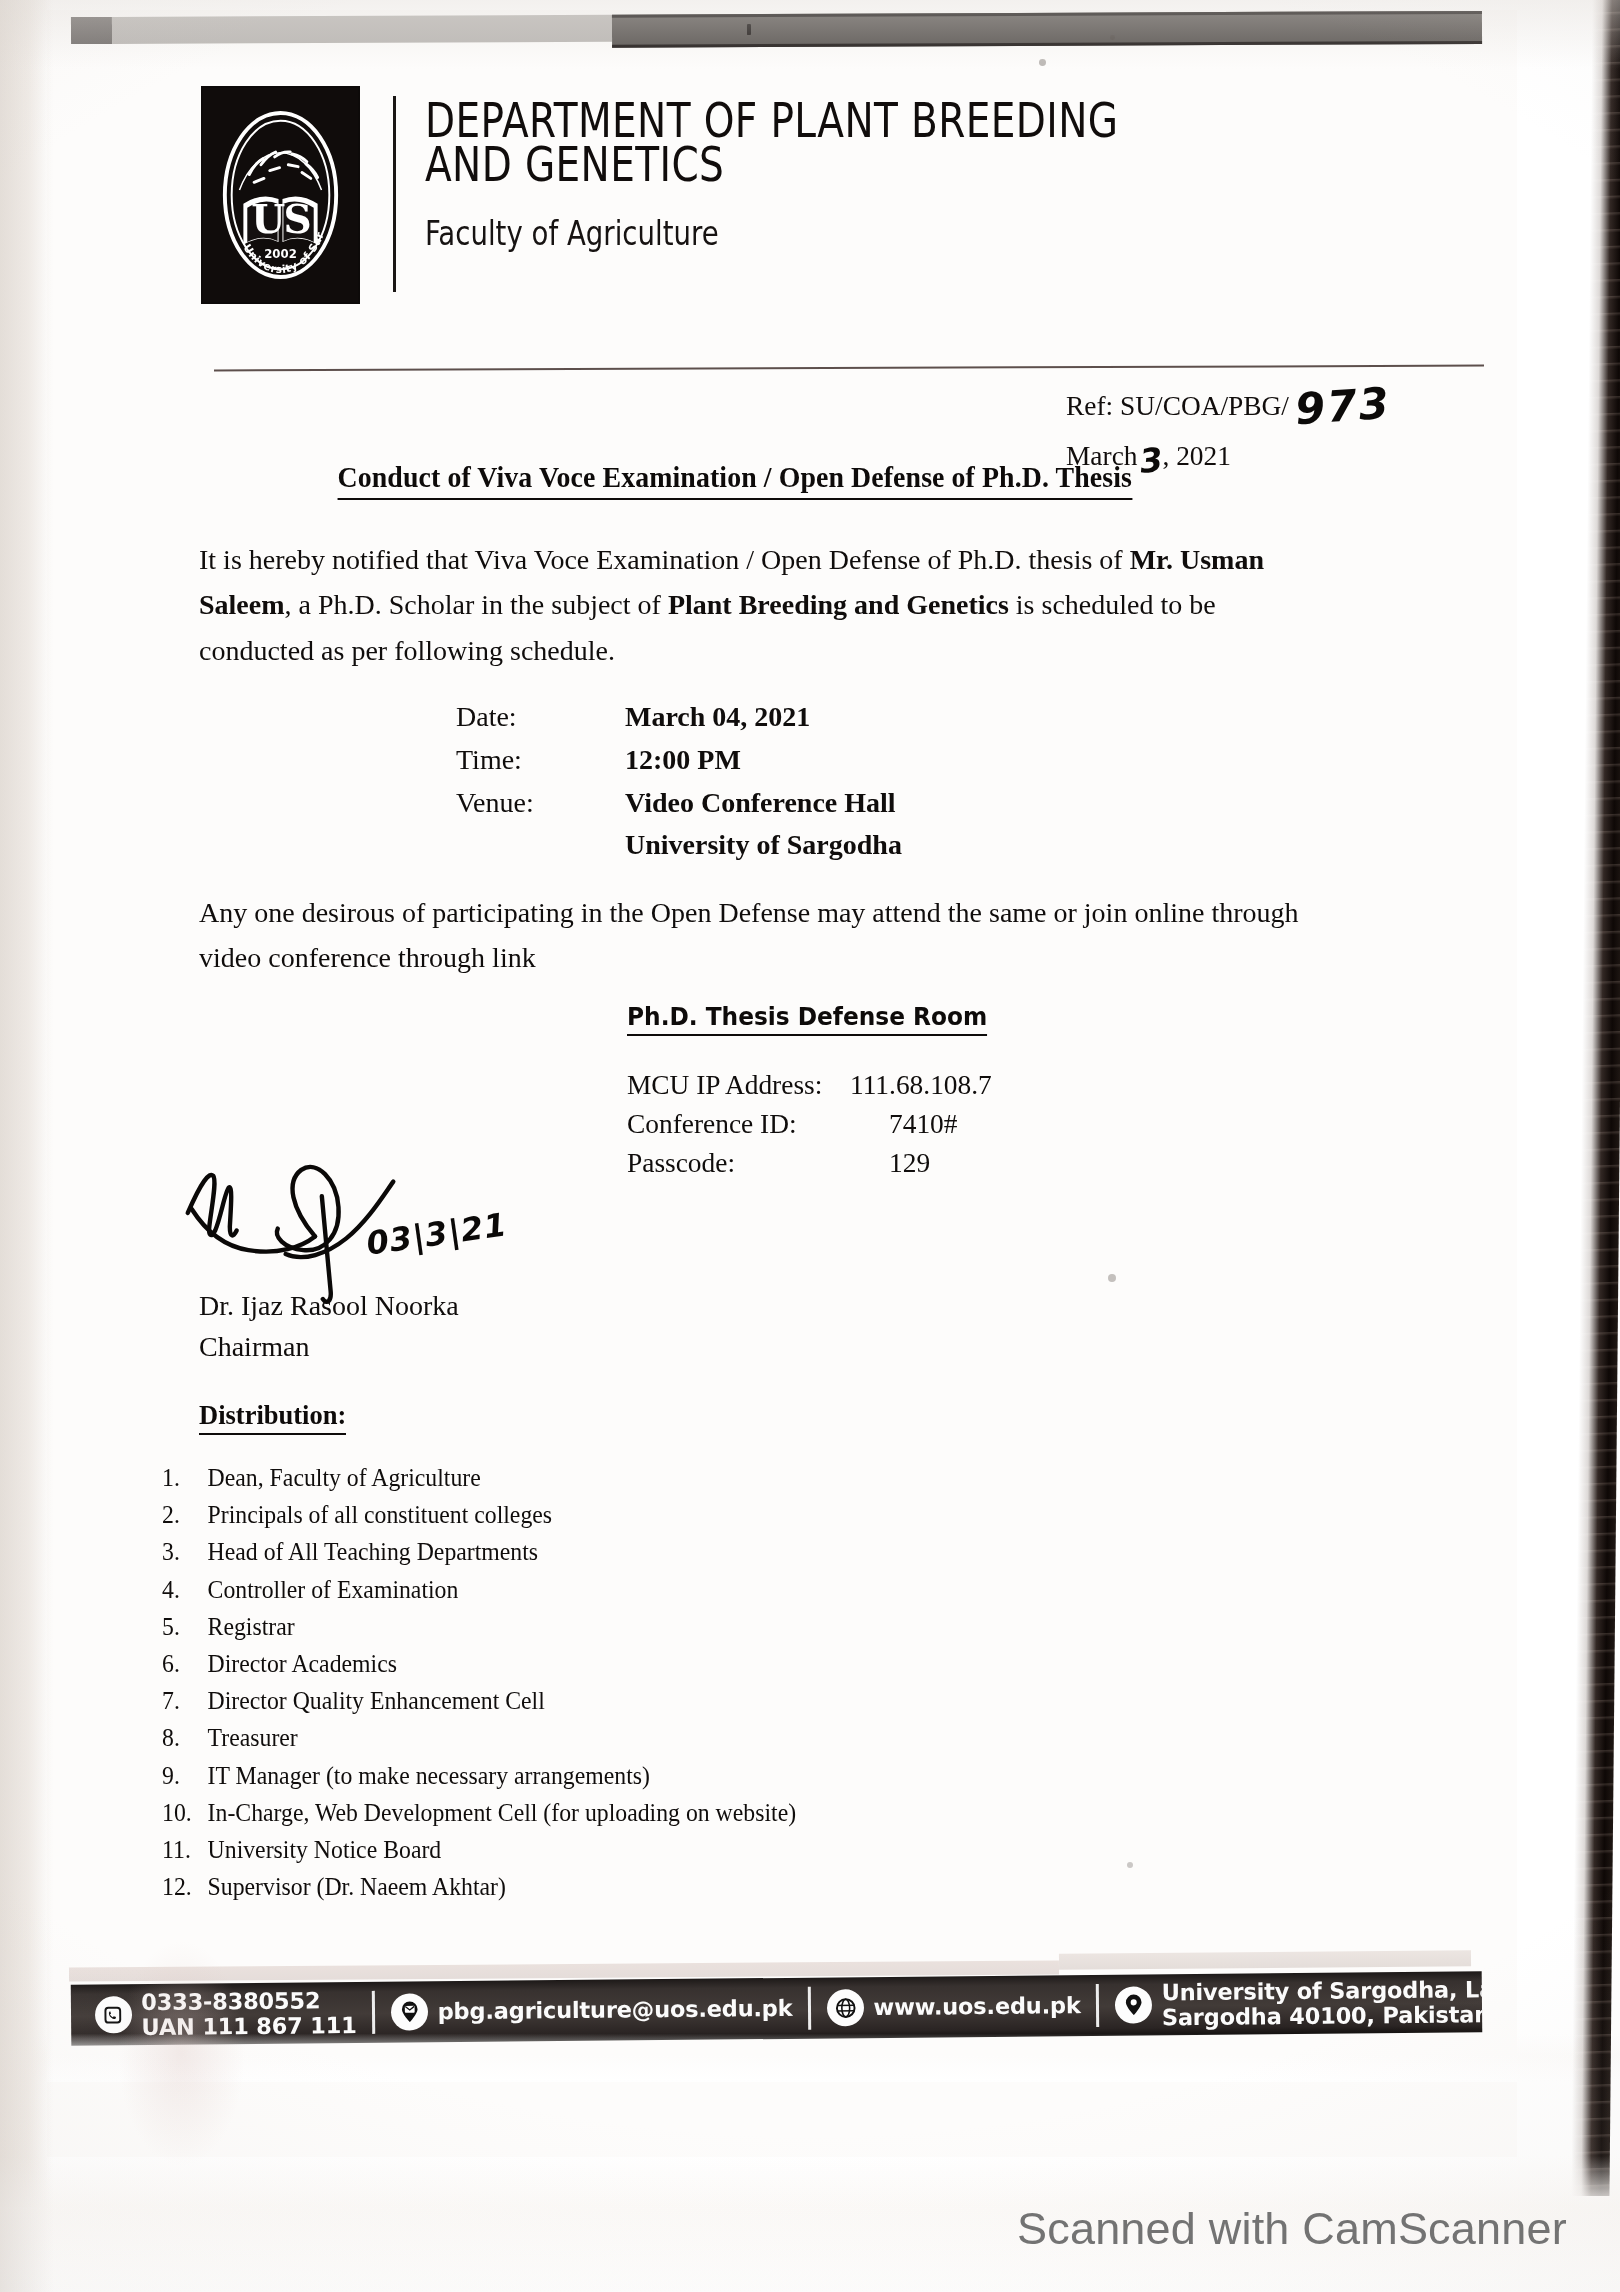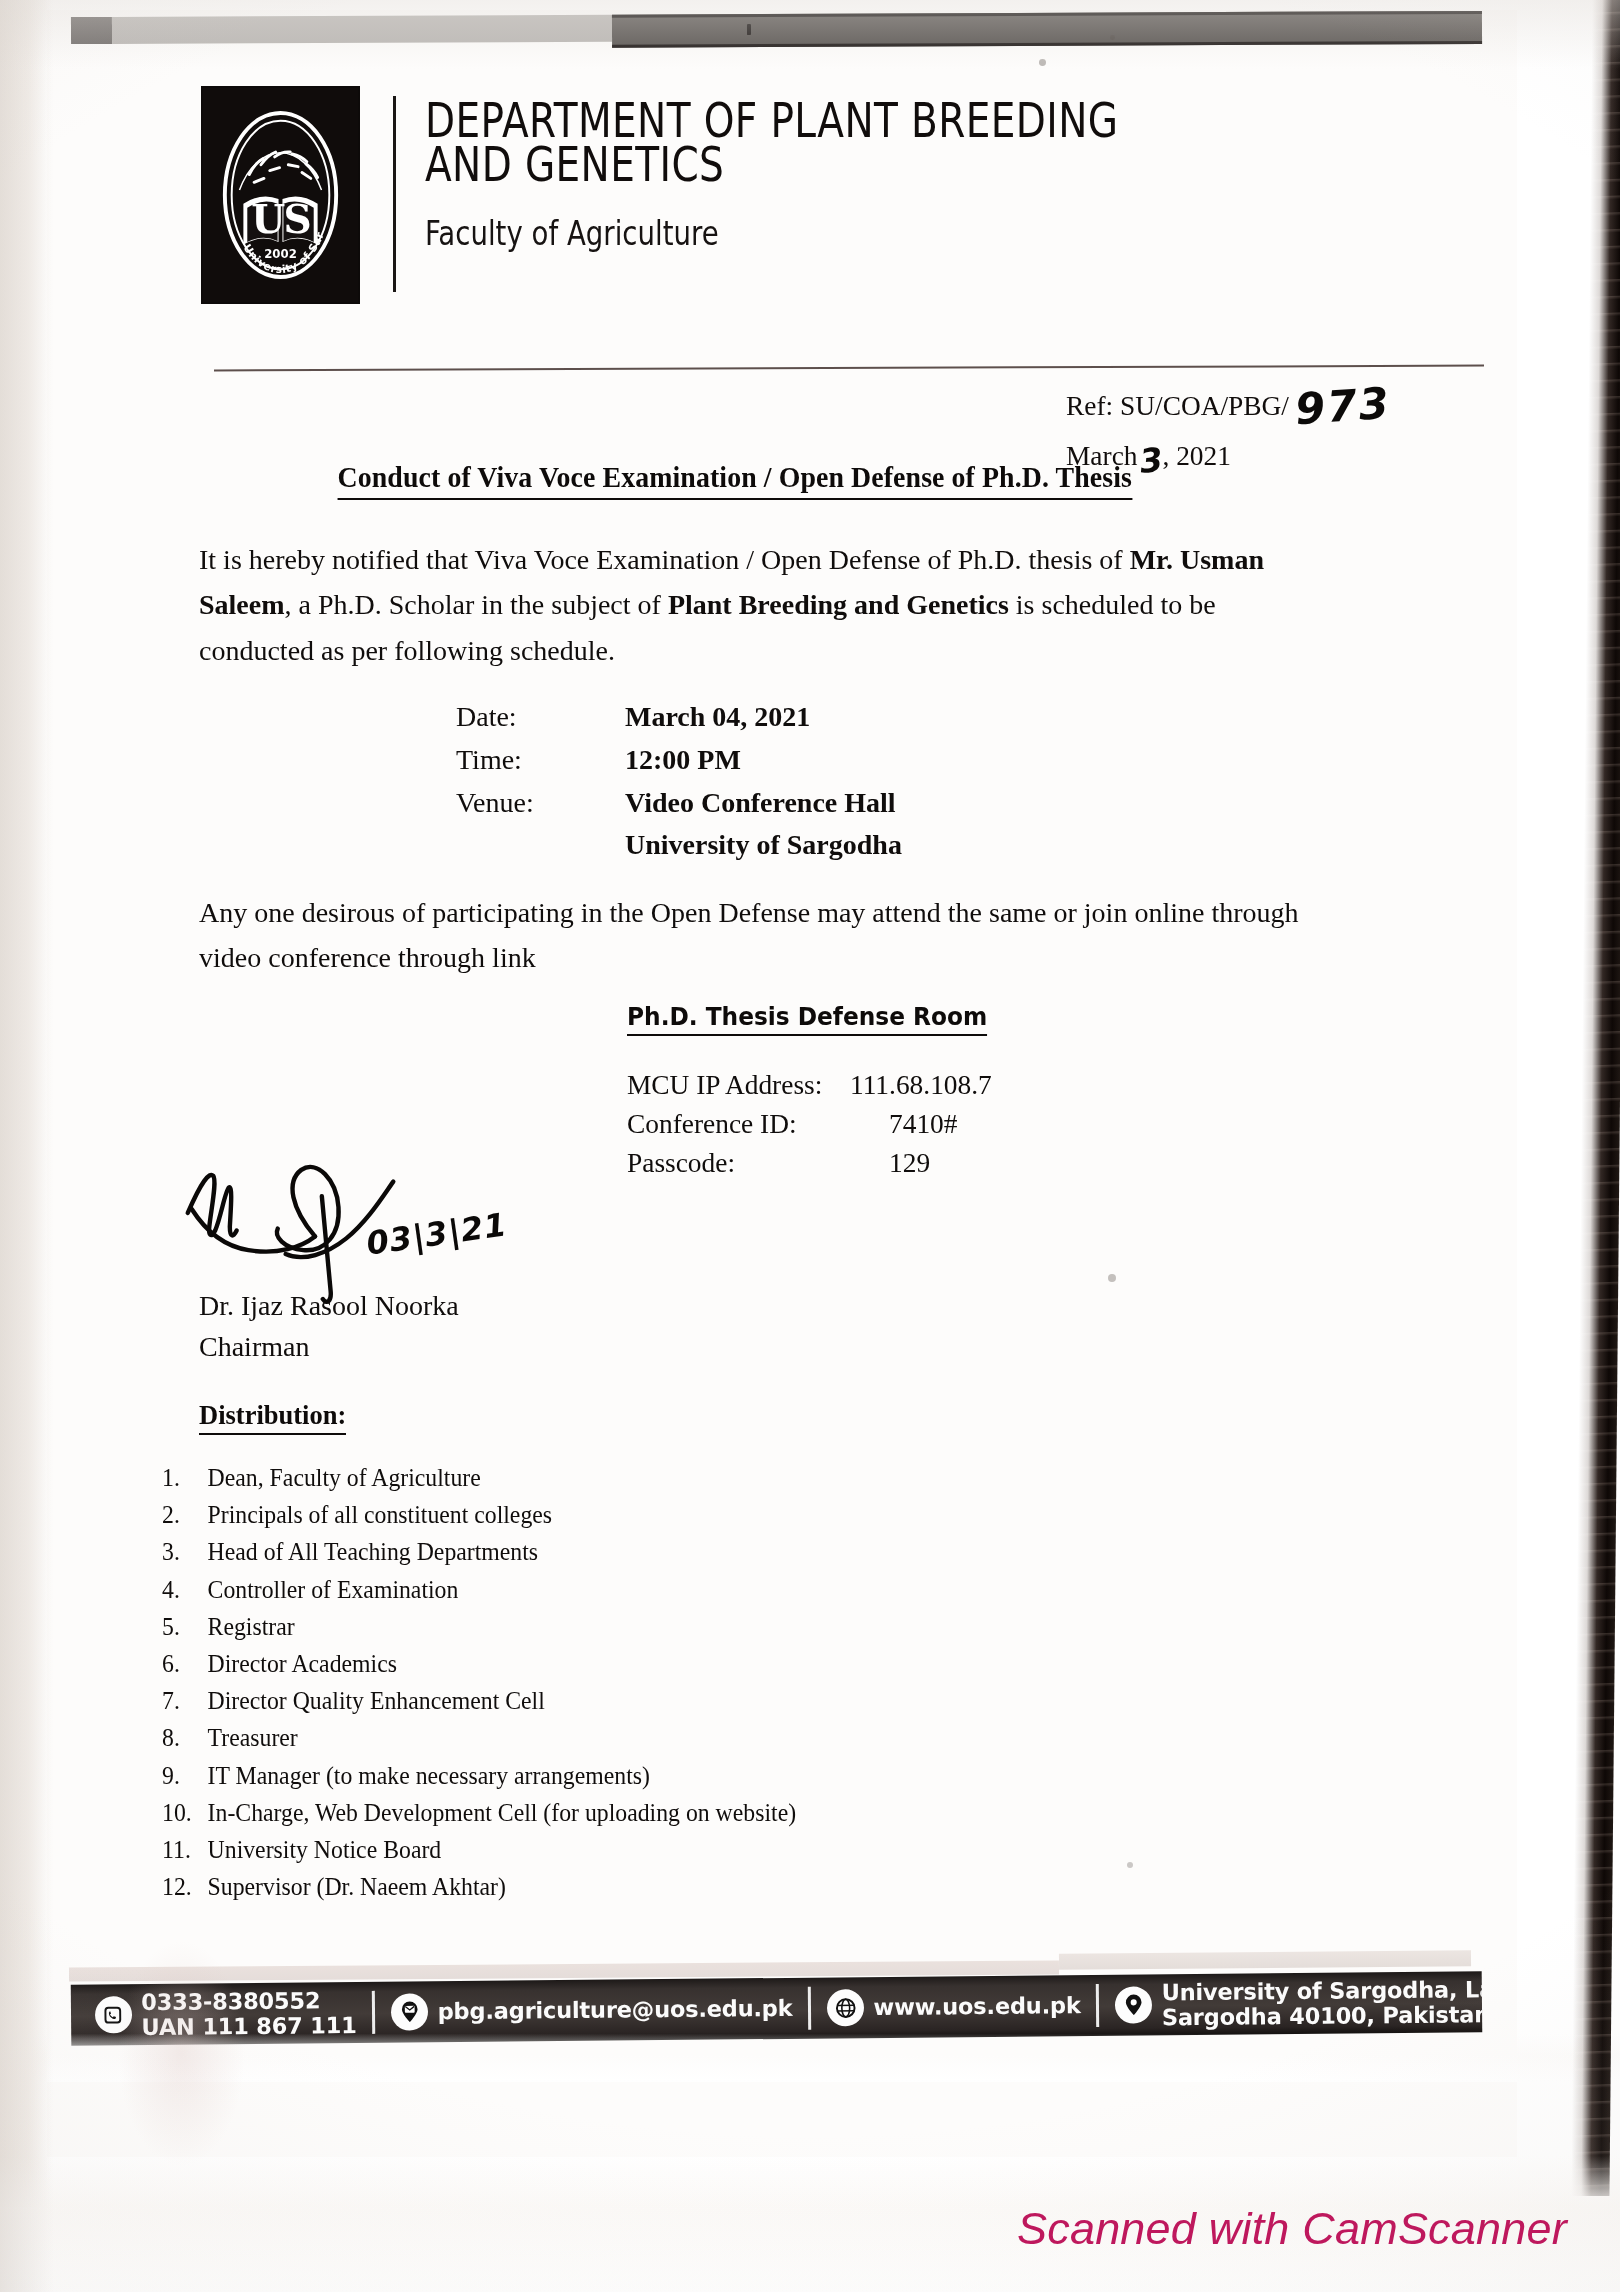--- a/index.html
+++ b/index.html
@@ -439,24 +439,23 @@
     background: linear-gradient(180deg, rgba(255,255,255,0) 0%, rgba(255,255,255,0.0) 18%, rgba(253,252,251,1) 55%, #fff 100%);
   }
 
   
   .camscanner {
     position: absolute;
     left: 1017px;
     top: 2203px;
     font-family: "Liberation Sans", sans-serif;
     font-size: 45px;
-    color: #be185d;
+    color: #737373;
     letter-spacing: 0.2px;
     white-space: nowrap;
-    font-style: italic;
   }
 
   
   .blotch {
     position: absolute;
     border-radius: 50%;
     pointer-events: none;
   }
   .b1 { left: 1108px; top: 1274px; width: 7.8px; height: 7.8px; background: rgba(90,80,75,0.35); }
   .b2 { left: 1127px; top: 1862px; width: 5.9px; height: 5.9px; background: rgba(90,80,75,0.3); }

